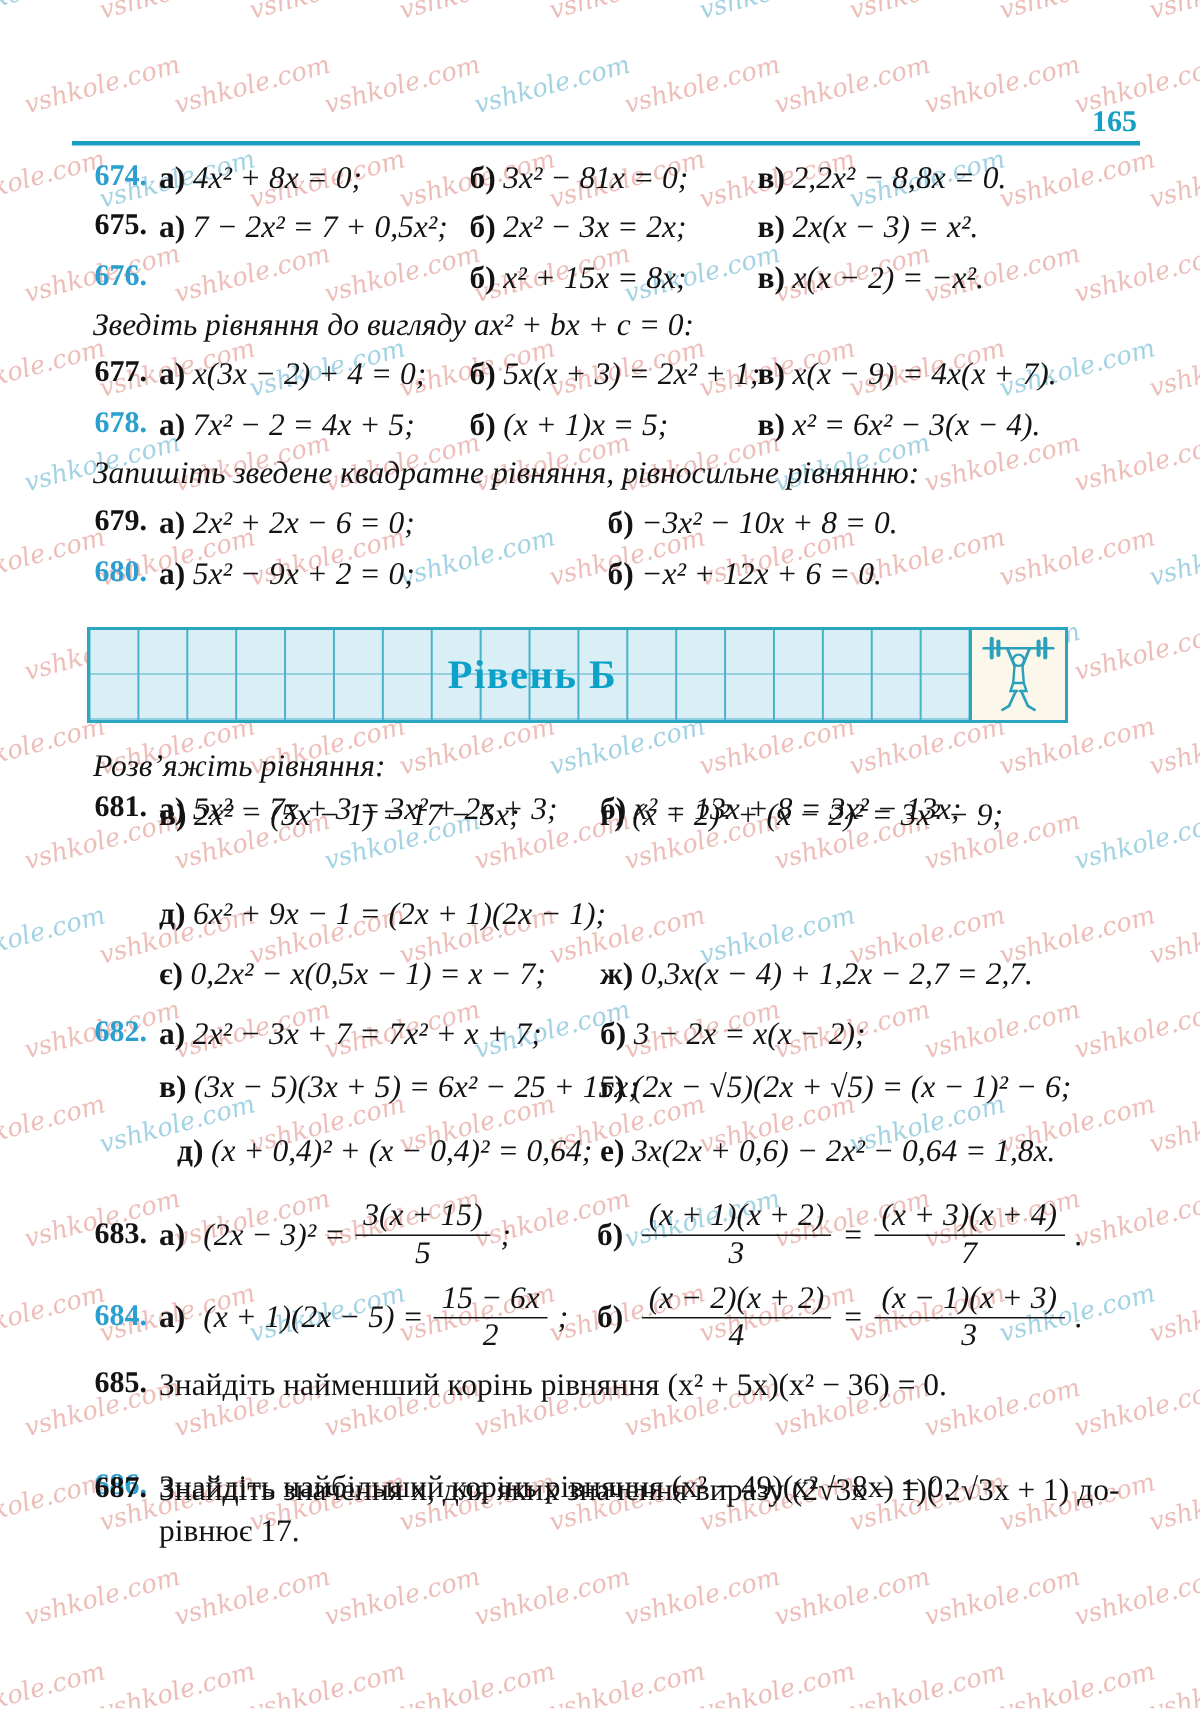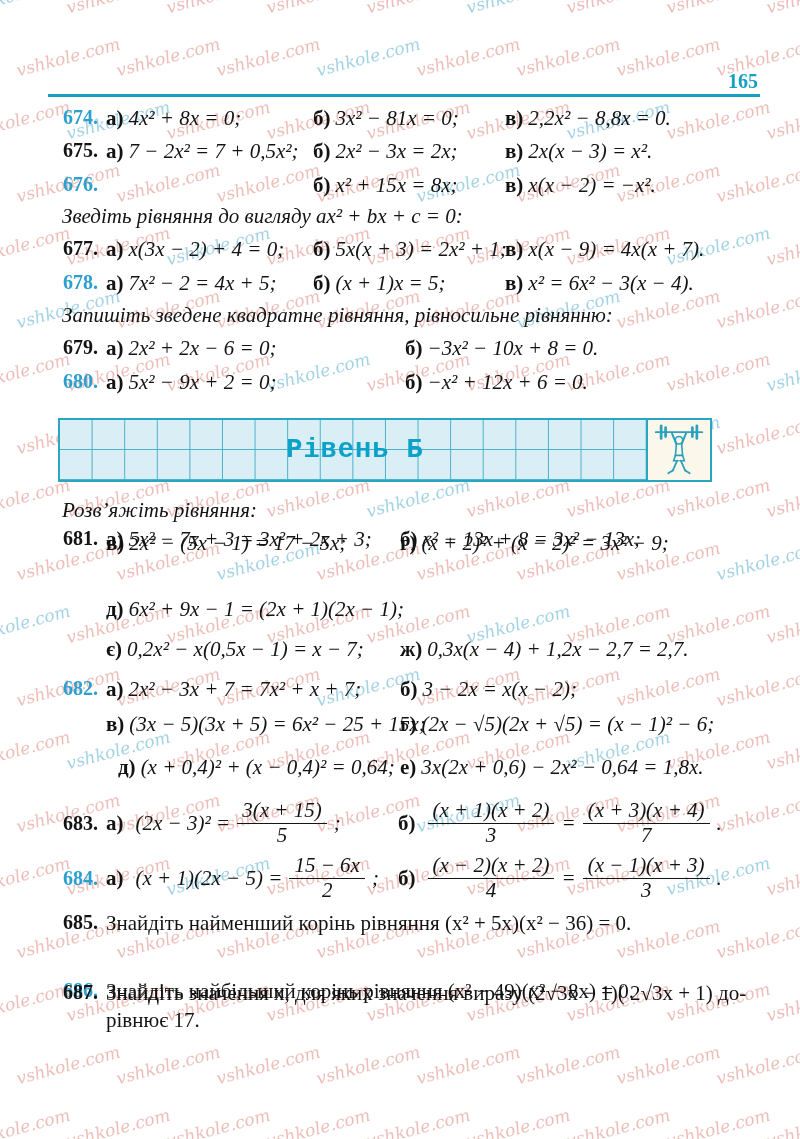--- a/index.html
+++ b/index.html
@@ -35,21 +35,21 @@
   .frac .top{padding:0 5px;border-bottom:1.6px solid #131313;}
   .frac .bot{padding:0 5px;}
 
   
   .banner{position:absolute;left:58px;top:418px;width:654px;height:64px;box-sizing:border-box;
           border:2px solid #2ba6c1;background-color:#d9eef5;
           background-image:linear-gradient(#4ab2cb 1px,transparent 1px),
                            linear-gradient(90deg,#4ab2cb 1px,transparent 1px);
           background-size:32.6px 30px;background-position:-1px -1px;}
   .banner-label{position:absolute;left:0;width:590px;top:50%;transform:translateY(-50%);
-                text-align:center;font-family:Liberation Mono, monospace;font-weight:bold;
+                text-align:center;font-family:Liberation Serif, serif;font-weight:bold;
                 font-size:27px;color:#0ba1c8;letter-spacing:1px;}
   .lifter-box{position:absolute;right:0;top:0;bottom:0;width:62px;background:#fbf7ea;
               border-left:2px solid #2ba6c1;display:flex;align-items:center;justify-content:center;}
 </style>
 </head>
 <body>
 
 <div class="page">
   <div class="wm-layer">
       <div class="wm" style="left: -35px; top: -16px; color: rgb(147, 203, 223);">vshkole.com</div>

